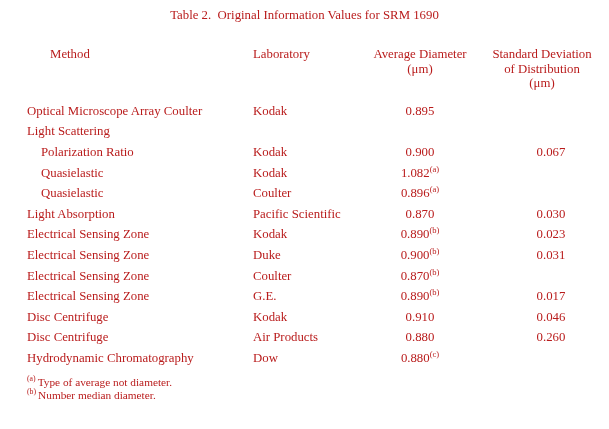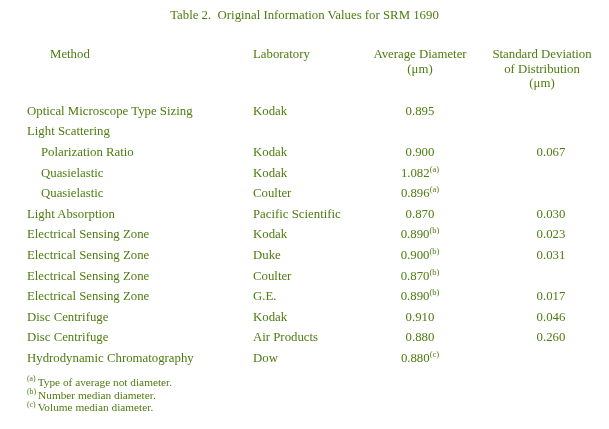--- a/index.html
+++ b/index.html
@@ -3,21 +3,21 @@
 <meta charset="utf-8">
 <style>
   html, body { margin: 0; padding: 0; background: #ffffff; }
   .page {
     position: relative;
     width: 609px;
     height: 429px;
     background: #ffffff;
     font-family: "Liberation Serif", "DejaVu Serif", serif;
     font-size: 12.8px;
-    color: #4d7c0f;
+    color: #b91c1c;
     overflow: hidden;
     box-sizing: border-box;
   }
   .title {
     text-align: center;
     padding-top: 7px;
     line-height: 16px;
     white-space: pre;
   }
   table {
@@ -87,21 +87,21 @@
         </th>
         <th>
           <div class="th-line">Standard Deviation</div>
           <div class="th-line">of Distribution</div>
           <div class="th-line">(μm)</div>
         </th>
       </tr>
     </thead>
     <tbody>
       <tr>
-        <td class="method">Optical Microscope Type Sizing</td>
+        <td class="method">Optical Microscope Array Coulter</td>
         <td class="lab">Kodak</td>
         <td class="avg"><span>0.895</span><sup></sup></td>
         <td class="std"></td>
       </tr>
       <tr>
         <td class="method">Light Scattering</td>
         <td class="lab"></td>
         <td class="avg"><span></span><sup></sup></td>
         <td class="std"></td>
       </tr>
@@ -170,16 +170,15 @@
         <td class="lab">Dow</td>
         <td class="avg"><span>0.880</span><sup>(c)</sup></td>
         <td class="std"></td>
       </tr>
     </tbody>
   </table>
 
   <div class="footnotes">
     <div class="footnote"><sup>(a)</sup><span>Type of average not diameter.</span></div>
     <div class="footnote"><sup>(b)</sup><span>Number median diameter.</span></div>
-    <div class="footnote"><sup>(c)</sup><span>Volume median diameter.</span></div>
   </div>
 
 </div>
 
 </body></html>

